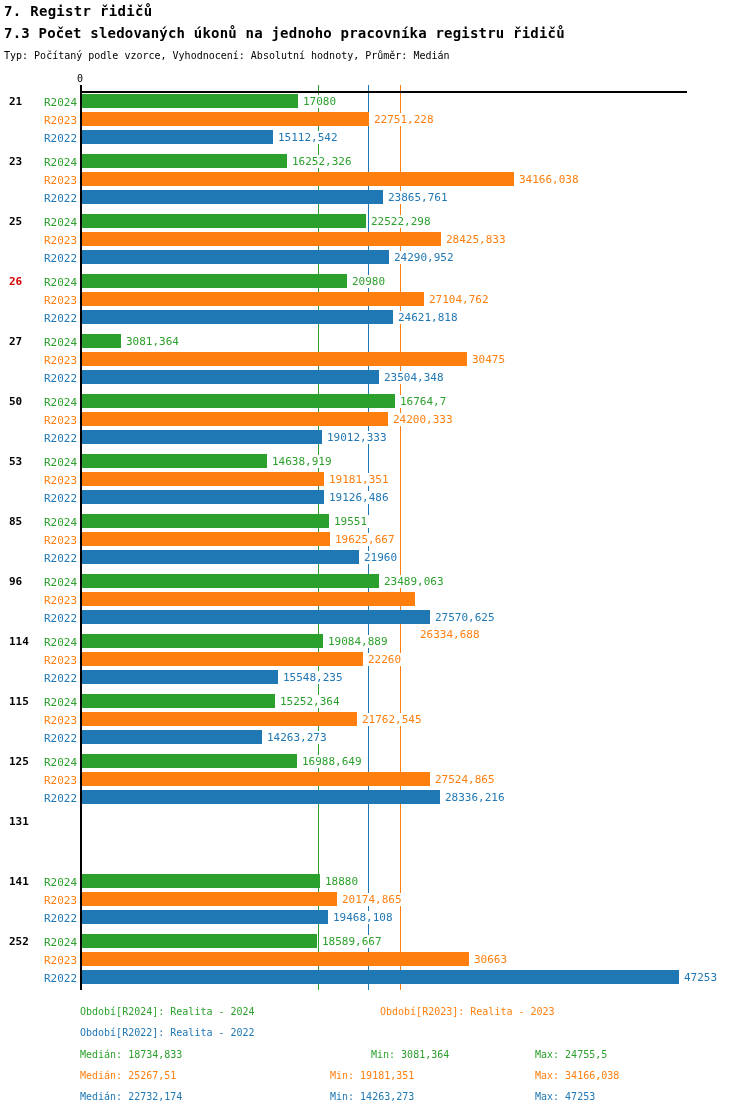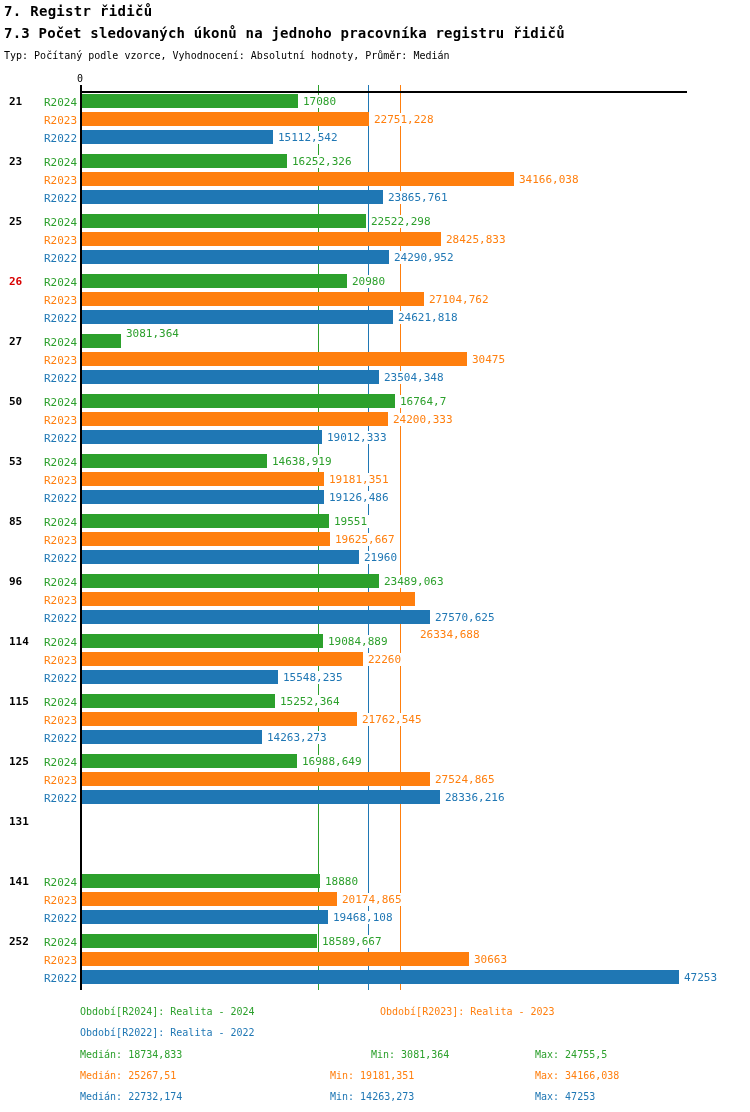--- a/index.html
+++ b/index.html
@@ -70,21 +70,21 @@
     <div class="abs vlabel" style="left: 350px; top: 275px; color: rgb(44, 160, 44);">20980</div>
     <div class="abs rlabel" style="top: 294px; color: rgb(255, 127, 14);">R2023</div>
     <div class="abs bar" style="left: 82px; top: 292px; width: 342px; background: rgb(255, 127, 14);"></div>
     <div class="abs vlabel" style="left: 427px; top: 293px; color: rgb(255, 127, 14);">27104,762</div>
     <div class="abs rlabel" style="top: 312px; color: rgb(31, 119, 180);">R2022</div>
     <div class="abs bar" style="left: 82px; top: 310px; width: 311px; background: rgb(31, 119, 180);"></div>
     <div class="abs vlabel" style="left: 396px; top: 311px; color: rgb(31, 119, 180);">24621,818</div>
     <div class="abs glabel" style="top: 335px; color: rgb(0, 0, 0);">27</div>
     <div class="abs rlabel" style="top: 336px; color: rgb(44, 160, 44);">R2024</div>
     <div class="abs bar" style="left: 82px; top: 334px; width: 39px; background: rgb(44, 160, 44);"></div>
-    <div class="abs vlabel" style="left: 124px; top: 327px; color: rgb(44, 160, 44);">3081,364</div>
+    <div class="abs vlabel" style="left: 124px; top: 335px; color: rgb(44, 160, 44);">3081,364</div>
     <div class="abs rlabel" style="top: 354px; color: rgb(255, 127, 14);">R2023</div>
     <div class="abs bar" style="left: 82px; top: 352px; width: 385px; background: rgb(255, 127, 14);"></div>
     <div class="abs vlabel" style="left: 470px; top: 353px; color: rgb(255, 127, 14);">30475</div>
     <div class="abs rlabel" style="top: 372px; color: rgb(31, 119, 180);">R2022</div>
     <div class="abs bar" style="left: 82px; top: 370px; width: 297px; background: rgb(31, 119, 180);"></div>
     <div class="abs vlabel" style="left: 382px; top: 371px; color: rgb(31, 119, 180);">23504,348</div>
     <div class="abs glabel" style="top: 395px; color: rgb(0, 0, 0);">50</div>
     <div class="abs rlabel" style="top: 396px; color: rgb(44, 160, 44);">R2024</div>
     <div class="abs bar" style="left: 82px; top: 394px; width: 313px; background: rgb(44, 160, 44);"></div>
     <div class="abs vlabel" style="left: 398px; top: 395px; color: rgb(44, 160, 44);">16764,7</div>

